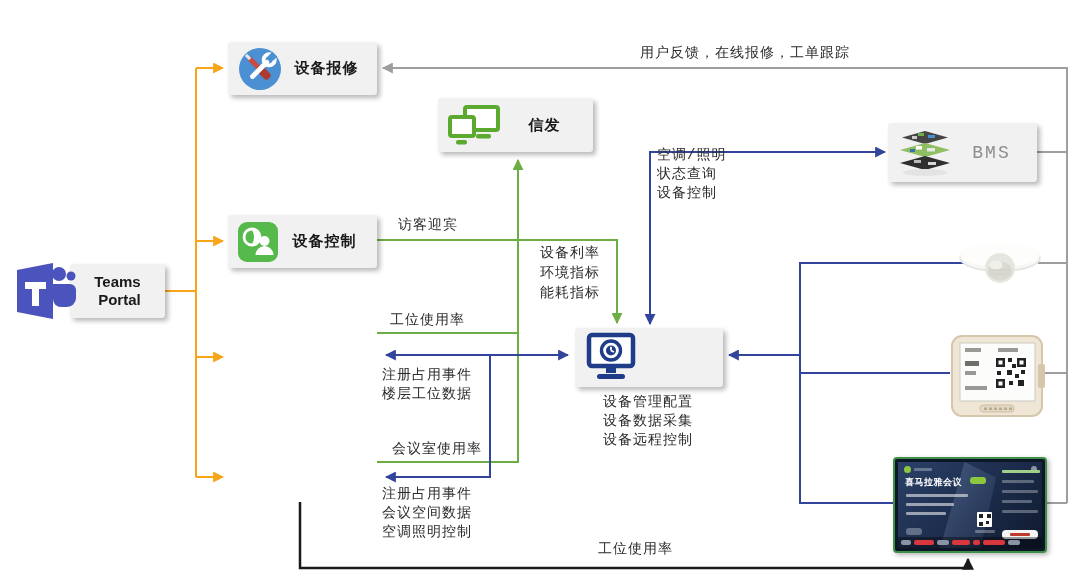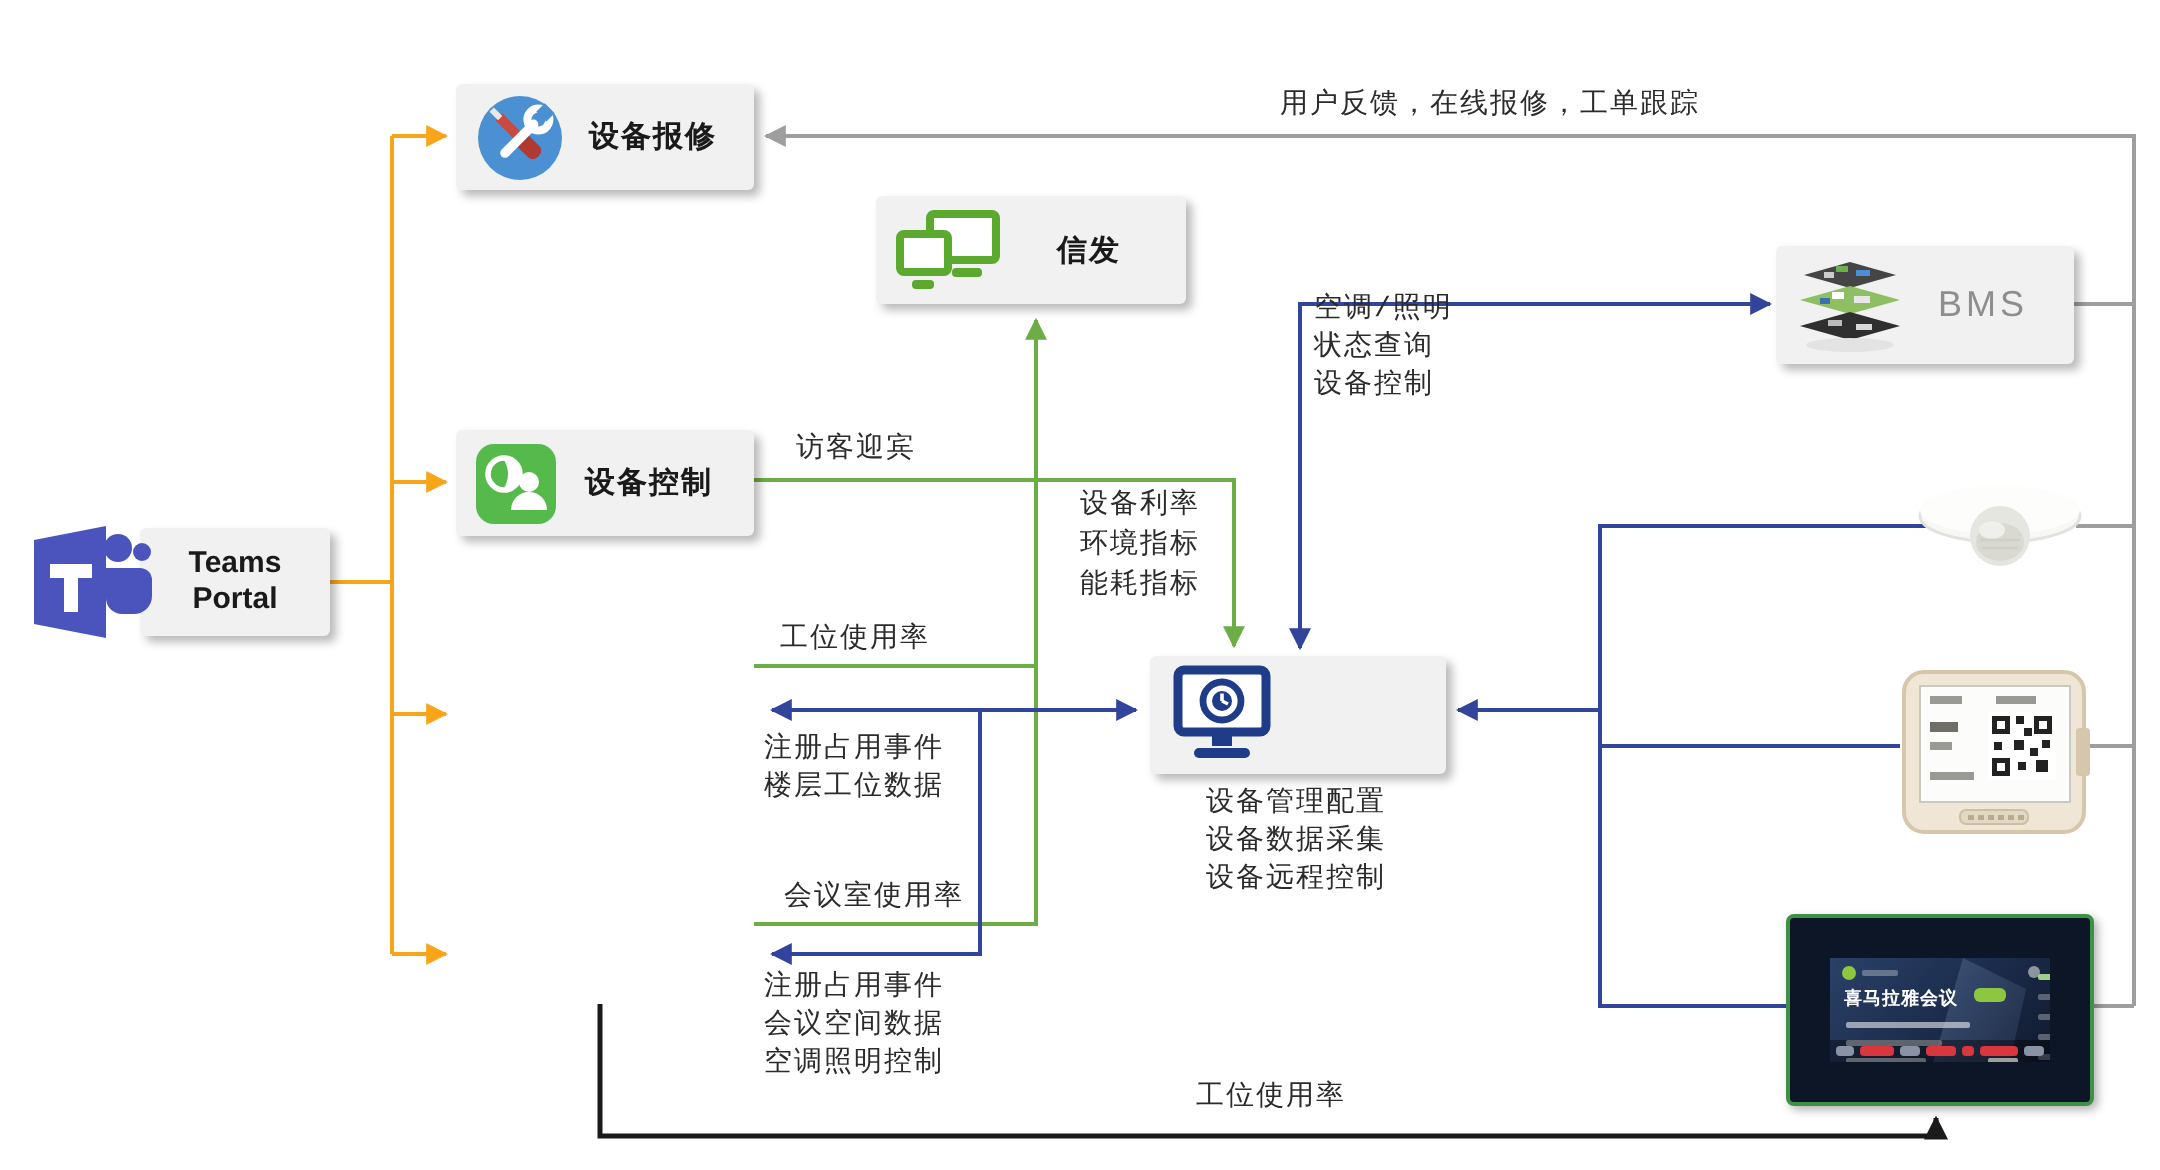--- a/index.html
+++ b/index.html
@@ -1,32 +1,32 @@
 <!DOCTYPE html>
 <html><head>
 <meta charset="utf-8">
 <style>
   html,body{margin:0;padding:0;background:#fff;font-family:"Liberation Sans","DejaVu Sans",sans-serif;}
   .canvas{position:relative;width:1080px;height:585px;background:#fff;overflow:hidden;}
   svg.wires{position:absolute;left:0;top:0;z-index:1;}
   .node{position:absolute;z-index:2;background:#F1F1F1;border-radius:3px;
         box-shadow:3px 3px 5px rgba(0,0,0,.28);display:flex;align-items:center;padding-left:10px;box-sizing:border-box;}
-  .node .nlabel{flex:1;text-align:center;font-weight:bold;font-size:15px;letter-spacing:1px;color:#1a1a1a;padding-right:6px;}
+  .node .nlabel{flex:1;text-align:center;font-weight:bold;font-size:15px;letter-spacing:1px;color:#1a1a1a;padding-right:6px;font-family:Liberation Mono, monospace;}
   .node .nlabel.two{line-height:19px;}
   .node .nlabel.gray{color:#8E8E8E;font-size:18px;font-weight:normal;letter-spacing:2px;}
   .icon{flex:0 0 auto;}
   .lbl{position:absolute;z-index:3;font-size:14px;color:#2b2b2b;letter-spacing:1px;line-height:19px;white-space:nowrap;font-family:Liberation Mono, monospace;}
   .teamsbox{position:absolute;left:70px;top:264px;width:95px;height:54px;background:#F1F1F1;border-radius:3px;
         box-shadow:3px 3px 5px rgba(0,0,0,.28);display:flex;align-items:center;justify-content:center;z-index:2;
-        font-weight:bold;font-size:15px;line-height:18px;color:#1a1a1a;text-align:center;}
+        font-weight:bold;font-size:15px;line-height:18px;color:#1a1a1a;text-align:right;}
   .teamslogo{position:absolute;left:13px;top:261px;z-index:3;}
   .devimg{position:absolute;z-index:2;}
   
   .panel{position:absolute;left:893px;top:457px;width:154px;height:96px;z-index:2;border:2px solid #3E8F47;
-         background:#0D1626;border-radius:4px;padding:20px;box-sizing:border-box;box-shadow:2px 2px 5px rgba(0,0,0,.3);}
+         background:#0D1626;border-radius:4px;padding:3px;box-sizing:border-box;box-shadow:2px 2px 5px rgba(0,0,0,.3);}
   .screen{position:relative;width:100%;height:100%;background:linear-gradient(135deg,#2B4168 0%,#1B2B4A 55%,#101A2E 100%);overflow:hidden;}
   .screen .bldg{position:absolute;left:28px;top:0;width:70px;height:86px;background:linear-gradient(115deg,rgba(150,175,215,.30),rgba(90,115,160,.12));
          clip-path:polygon(55% 0,100% 18%,78% 100%,20% 100%);}
   .screen .bar{position:absolute;height:3px;background:rgba(255,255,255,.55);border-radius:1px;}
   .screen .dim{background:rgba(255,255,255,.30);}
   .ptitle{position:absolute;left:7px;top:14px;color:#fff;font-weight:bold;font-size:9px;letter-spacing:.5px;white-space:nowrap;}
   .pill{position:absolute;left:72px;top:15px;width:16px;height:7px;background:#8DC63F;border-radius:3px;}
   .pqr{position:absolute;left:79px;top:50px;width:15px;height:15px;background:#fff;border-radius:1px;}
   .pqr i{position:absolute;width:4px;height:4px;background:#222;}
   .wpill{position:absolute;left:104px;top:68px;width:36px;height:9px;background:#f4f4f4;border-radius:4px;}

